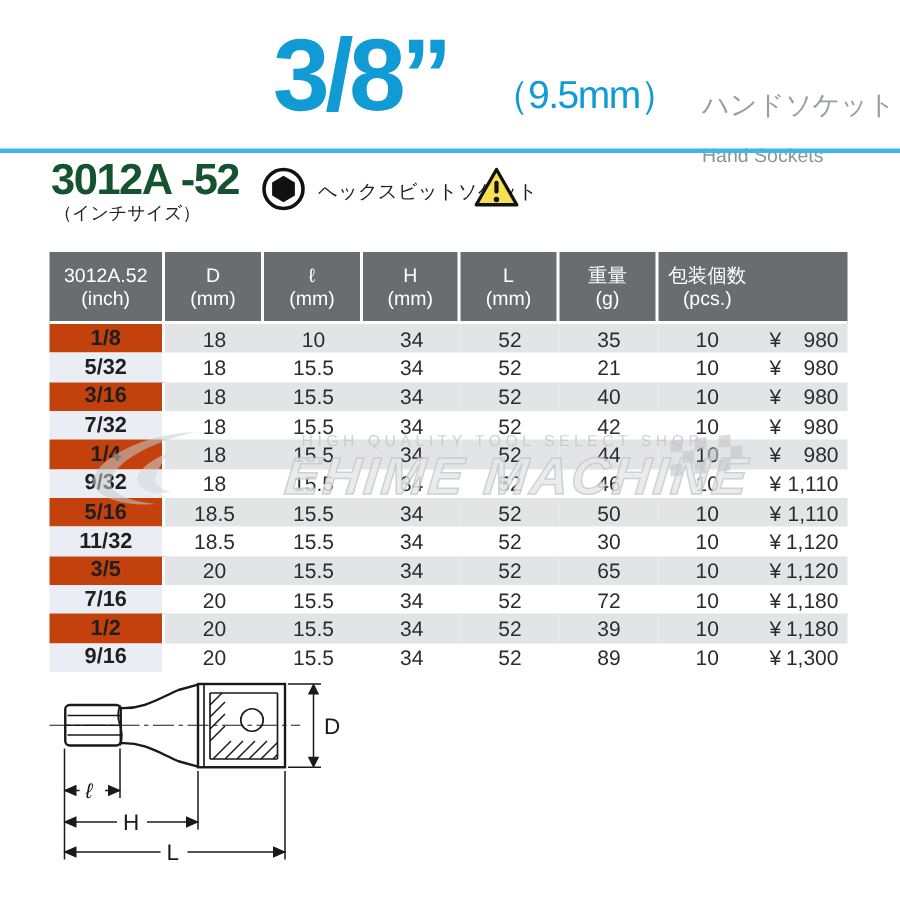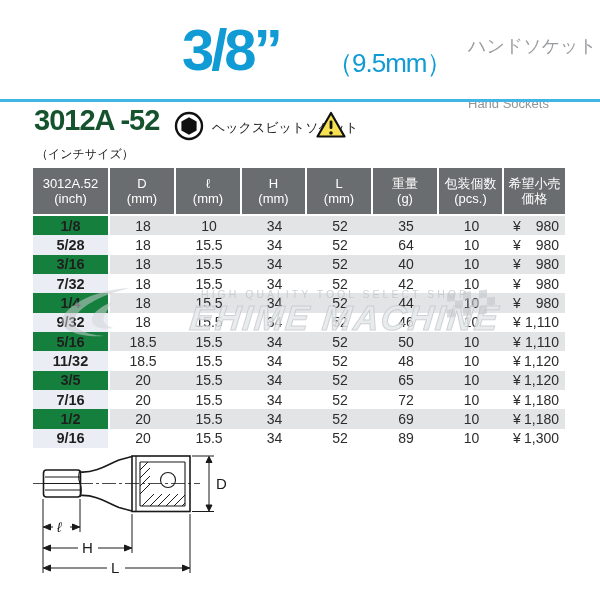--- a/index.html
+++ b/index.html
@@ -1,46 +1,46 @@
 <!DOCTYPE html>
 <html style="--accent: #109bd5; --rule-blue: #41b5e5; --table-header-bg: #6a6d6f; --row-shaded: #e3e4e5; --inch-col: #eaeef4; --inch-col-shaded: #d9e0e9; --warning-yellow: #f7e152;"><head>
 <meta charset="utf-8">
 <style>
   html,body{margin:0;padding:0;background:#fff;}
   #page{position:relative;width:600px;height:600px;background:#ffffff;overflow:hidden;
         font-family:"Liberation Sans","DejaVu Sans",sans-serif;}
 
   
-  .size-big{position:absolute;left:182px;top:14px;font-size:58px;line-height:72px;
+  .size-big{position:absolute;left:182px;top:14px;font-size:68px;line-height:72px;
             font-weight:700;letter-spacing:-3px;color:var(--accent,#109bd5);}
   .size-metric{position:absolute;left:327px;top:46px;font-size:26px;font-weight:400;
                letter-spacing:-1px;color:var(--accent,#109bd5);}
-  .title-jp{position:absolute;left:468px;top:34px;font-size:18px;color:#9a9da0;}
+  .title-jp{position:absolute;left:468px;top:58px;font-size:18px;color:#9a9da0;}
   .title-en{position:absolute;left:468px;top:70px;font-size:13px;color:#8f9496;margin-top:26px;}
   .blue-rule{position:absolute;left:0;top:99px;width:600px;height:3px;background:#41b5e5;}
 
   
   .model{position:absolute;left:34px;top:104px;font-size:29px;font-weight:700;color:#14532d;letter-spacing:-1px;}
-  .model-note{position:absolute;left:36px;top:146px;font-size:12px;color:#222;}
+  .model-note{position:absolute;left:36px;top:134px;font-size:12px;color:#222;}
   .hex-icon{position:absolute;left:174px;top:111px;width:30px;height:30px;}
   .type-label{position:absolute;left:212px;top:119px;font-size:13px;color:#1c1c1c;}
   .warn-icon{position:absolute;left:315px;top:110px;width:32px;height:30px;}
 
   
   .spec-table{position:absolute;left:33px;top:168px;width:532px;}
   .thead{display:grid;grid-template-columns:77px 66px 66px 65px 66px 66px 65px 61px;
          height:46px;background:#6a6d6f;border-bottom:2px solid #fff;}
   .th{color:#fff;font-size:13px;line-height:15px;display:flex;flex-direction:column;
       align-items:center;justify-content:center;border-right:2px solid #fff;box-sizing:border-box;}
   .th:last-child{border-right:none;}
   .tr{display:grid;grid-template-columns:77px 66px 66px 65px 66px 66px 65px 61px;height:19.33px;}
   .tr.shaded .td{background:#e3e4e5;}
   .td{display:flex;align-items:center;justify-content:center;font-size:14px;color:#2c2c2c;box-sizing:border-box;}
   .td.col-inch{background:#eaeef4;border-right:2px solid #fff;font-weight:700;font-size:14.5px;color:#1f1f1f;}
-  .tr.shaded .td.col-inch{background:#15803d;}
+  .tr.shaded .td.col-inch{background:#c2410c;}
   .td.col-price{justify-content:space-between;padding:0 6px 0 9px;}
 
   
   .watermark{position:absolute;left:40px;top:278px;width:520px;height:80px;pointer-events:none;}
   .wm-line1{position:absolute;left:115px;top:10px;width:360px;text-align:center;font-size:10.5px;
             letter-spacing:3px;color:#c3c7ca;opacity:.8;}
   .wm-line2{position:absolute;left:125px;top:20px;width:360px;text-align:center;font-size:35px;font-weight:700;
             font-style:italic;letter-spacing:2px;color:#e6e9eb;-webkit-text-stroke:1px #c6cacd;
             transform:skewX(-6deg);opacity:.85;}
   .wm-swoosh{position:absolute;left:12px;top:2px;opacity:.55;}
@@ -97,46 +97,42 @@
           <span>(mm)</span>
         </div>
         <div class="th">
           <span>重量</span>
           <span>(g)</span>
         </div>
         <div class="th">
           <span>包装個数</span>
           <span>(pcs.)</span>
         </div>
-        <div class="th">
-          <span>希望小売</span>
-          <span>価格</span>
-        </div>
       </div>
     <div>
         <div class="tr shaded">
           <div class="td col-inch">1/8</div>
           <div class="td">18</div>
           <div class="td">10</div>
           <div class="td">34</div>
           <div class="td">52</div>
           <div class="td">35</div>
           <div class="td">10</div>
           <div class="td col-price">
             <span>¥</span>
             <span>980</span>
           </div>
         </div>
         <div class="tr">
-          <div class="td col-inch">5/28</div>
-          <div class="td">18</div>
-          <div class="td">15.5</div>
-          <div class="td">34</div>
-          <div class="td">52</div>
-          <div class="td">64</div>
+          <div class="td col-inch">5/32</div>
+          <div class="td">18</div>
+          <div class="td">15.5</div>
+          <div class="td">34</div>
+          <div class="td">52</div>
+          <div class="td">21</div>
           <div class="td">10</div>
           <div class="td col-price">
             <span>¥</span>
             <span>980</span>
           </div>
         </div>
         <div class="tr shaded">
           <div class="td col-inch">3/16</div>
           <div class="td">18</div>
           <div class="td">15.5</div>
@@ -200,21 +196,21 @@
             <span>¥</span>
             <span>1,110</span>
           </div>
         </div>
         <div class="tr">
           <div class="td col-inch">11/32</div>
           <div class="td">18.5</div>
           <div class="td">15.5</div>
           <div class="td">34</div>
           <div class="td">52</div>
-          <div class="td">48</div>
+          <div class="td">30</div>
           <div class="td">10</div>
           <div class="td col-price">
             <span>¥</span>
             <span>1,120</span>
           </div>
         </div>
         <div class="tr shaded">
           <div class="td col-inch">3/5</div>
           <div class="td">20</div>
           <div class="td">15.5</div>
@@ -239,21 +235,21 @@
             <span>¥</span>
             <span>1,180</span>
           </div>
         </div>
         <div class="tr shaded">
           <div class="td col-inch">1/2</div>
           <div class="td">20</div>
           <div class="td">15.5</div>
           <div class="td">34</div>
           <div class="td">52</div>
-          <div class="td">69</div>
+          <div class="td">39</div>
           <div class="td">10</div>
           <div class="td col-price">
             <span>¥</span>
             <span>1,180</span>
           </div>
         </div>
         <div class="tr">
           <div class="td col-inch">9/16</div>
           <div class="td">20</div>
           <div class="td">15.5</div>

